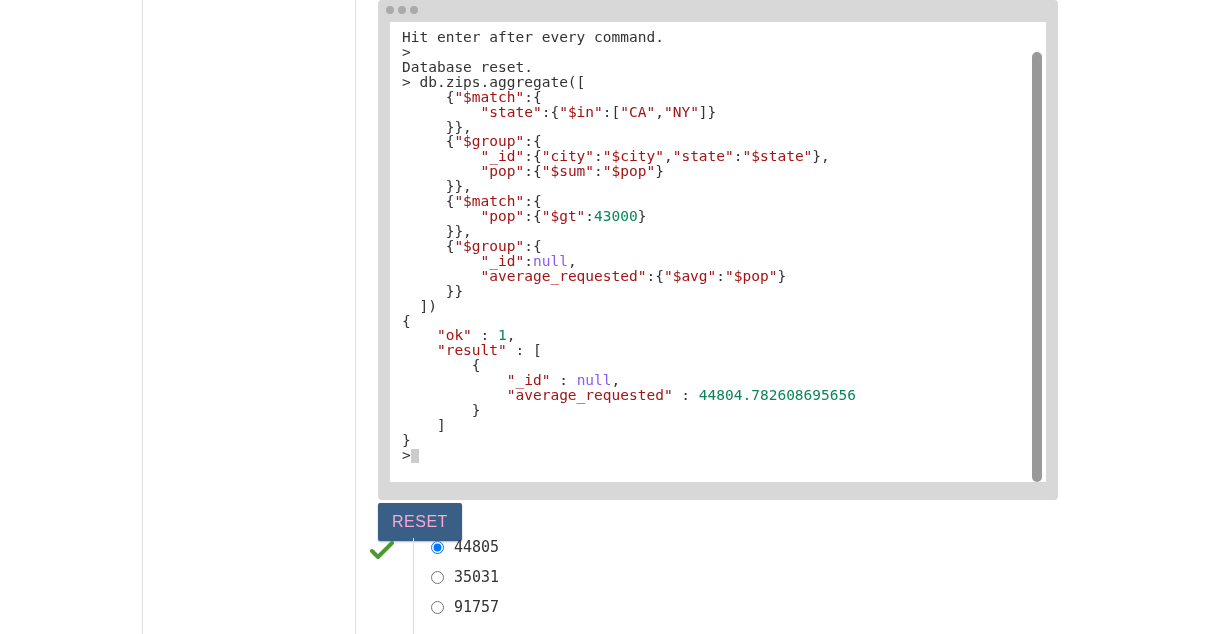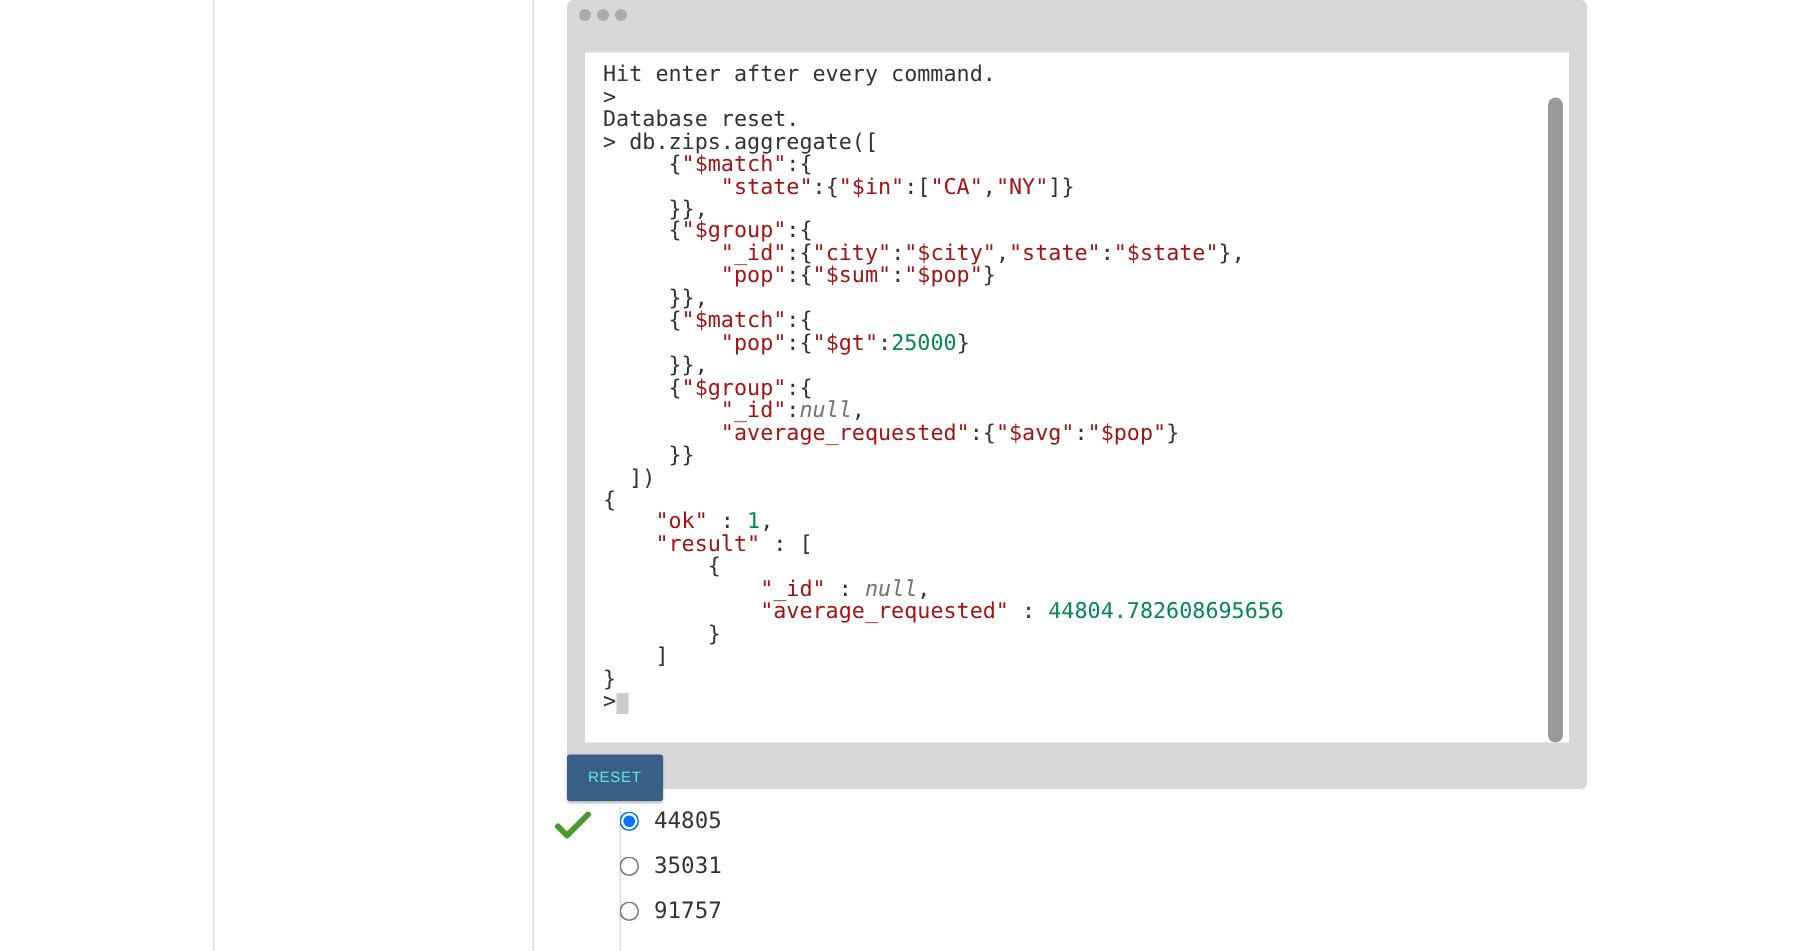--- a/index.html
+++ b/index.html
@@ -2,33 +2,33 @@
 <html><head>
 <meta charset="utf-8">
 <style>
   * { box-sizing: border-box; margin: 0; padding: 0; }
   body { font-family: Arial, sans-serif; background: #fff; width: 1207px; height: 634px; position: relative; overflow: hidden; }
   .sidebar-border { position: absolute; left: 142px; top: 0; width: 1px; height: 634px; background: #e0e0e0; }
   .left-border { position: absolute; left: 355px; top: 0; width: 1px; height: 634px; background: #e0e0e0; }
   .terminal-window { position: absolute; left: 378px; top: 0; width: 680px; background: #d8d8d8; border-radius: 4px; padding-top: 2px; padding-bottom: 14px; }
   .dots { display: flex; gap: 4px; padding: 4px 8px; }
   .dot { width: 8px; height: 8px; border-radius: 50%; background: #aaa; }
-  .terminal-inner { background: #fff; margin: 17px 12px; padding: 8px 12px; position: relative; height: 460px; }
+  .terminal-inner { background: #fff; margin: 4px 12px; padding: 8px 12px; position: relative; height: 460px; }
   .code { font-family: "Menlo","Consolas",monospace; font-size: 14.5px; line-height: 1.03; white-space: pre; color: #333; }
   .s-key { color: #a31515; }
   .s-str { color: #a31515; }
   .s-num { color: #098658; }
-  .s-null { color: #737373; font-style: italic; }
+  .s-null { color: #8b5cf6; }
   .cursor { display: inline-block; width: 8px; height: 14px; background: #ccc; vertical-align: text-bottom; }
   .scrollbar { position: absolute; right: 4px; top: 30px; width: 10px; height: 430px; background: #999; border-radius: 5px; }
-  .reset-btn { position: absolute; left: 378px; top: 503px; background: #3a5f87; color: #5eead4; border: none; padding: 10px 14px; font-size: 10px; letter-spacing: 0.5px; cursor: pointer; border-radius: 2px; box-shadow: 0 1px 2px rgba(0,0,0,0.3); }
+  .reset-btn { position: absolute; left: 378px; top: 503px; background: #3a5f87; color: #f9a8d4; border: none; padding: 10px 14px; font-size: 16px; letter-spacing: 0.5px; cursor: pointer; border-radius: 2px; box-shadow: 0 1px 2px rgba(0,0,0,0.3); }
   .check-icon { position: absolute; left: 370px; top: 541px; color: #4a9b2f; font-size: 24px; font-weight: bold; }
   .answers { position: absolute; left: 413px; top: 538px; }
   .answer-border { position: absolute; left: 413px; top: 538px; width: 1px; height: 100px; background: #ddd; }
-  .answer-row { display: flex; align-items: center; gap: 10px; margin-bottom: 12px; font-family: "Menlo","Consolas",monospace; font-size: 15px; color: #333; }
+  .answer-row { display: flex; align-items: center; gap: 10px; margin-bottom: 12px; font-family: "Menlo","Consolas",monospace; font-size: 15px; color: #333; padding-left: 18px; }
   .answer-row input[type=radio] { margin: 0; }
 </style>
 </head>
 <body>
 
 <div class="sidebar-border"></div>
 <div class="left-border"></div>
 
 <div class="terminal-window">
   <div class="dots">
@@ -43,21 +43,21 @@
 <span>Database reset.</span>
 <span>&gt; </span><span>db.zips.aggregate([</span>
      {<span class="s-key">"$match"</span>:{
          <span class="s-key">"state"</span>:{<span class="s-key">"$in"</span>:[<span class="s-str">"CA"</span>,<span class="s-str">"NY"</span>]}
      }},
      {<span class="s-key">"$group"</span>:{
          <span class="s-key">"_id"</span>:{<span class="s-key">"city"</span>:<span class="s-str">"$city"</span>,<span class="s-key">"state"</span>:<span class="s-str">"$state"</span>},
          <span class="s-key">"pop"</span>:{<span class="s-key">"$sum"</span>:<span class="s-str">"$pop"</span>}
      }},
      {<span class="s-key">"$match"</span>:{
-         <span class="s-key">"pop"</span>:{<span class="s-key">"$gt"</span>:<span class="s-num">25000</span>}
+         <span class="s-key">"pop"</span>:{<span class="s-key">"$gt"</span>:<span class="s-num">43000</span>}
      }},
      {<span class="s-key">"$group"</span>:{
          <span class="s-key">"_id"</span>:<span class="s-null">null</span>,
          <span class="s-key">"average_requested"</span>:{<span class="s-key">"$avg"</span>:<span class="s-str">"$pop"</span>}
      }}
   ])
 {
     <span class="s-key">"ok"</span> : <span class="s-num">1</span>,
     <span class="s-key">"result"</span> : [
         {

